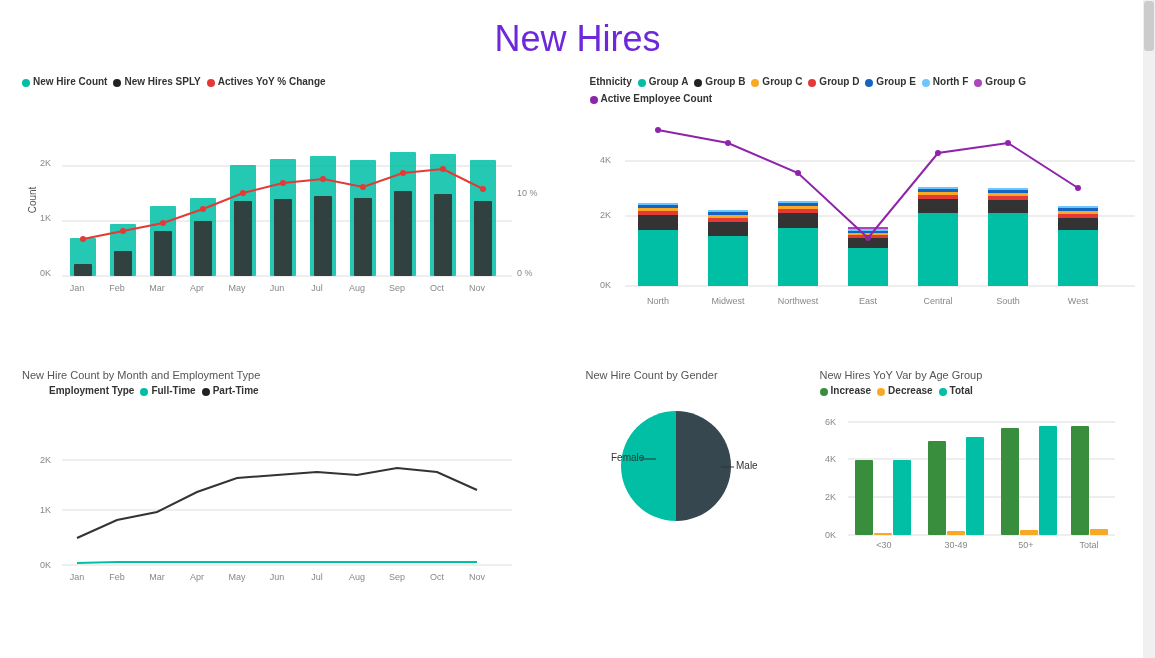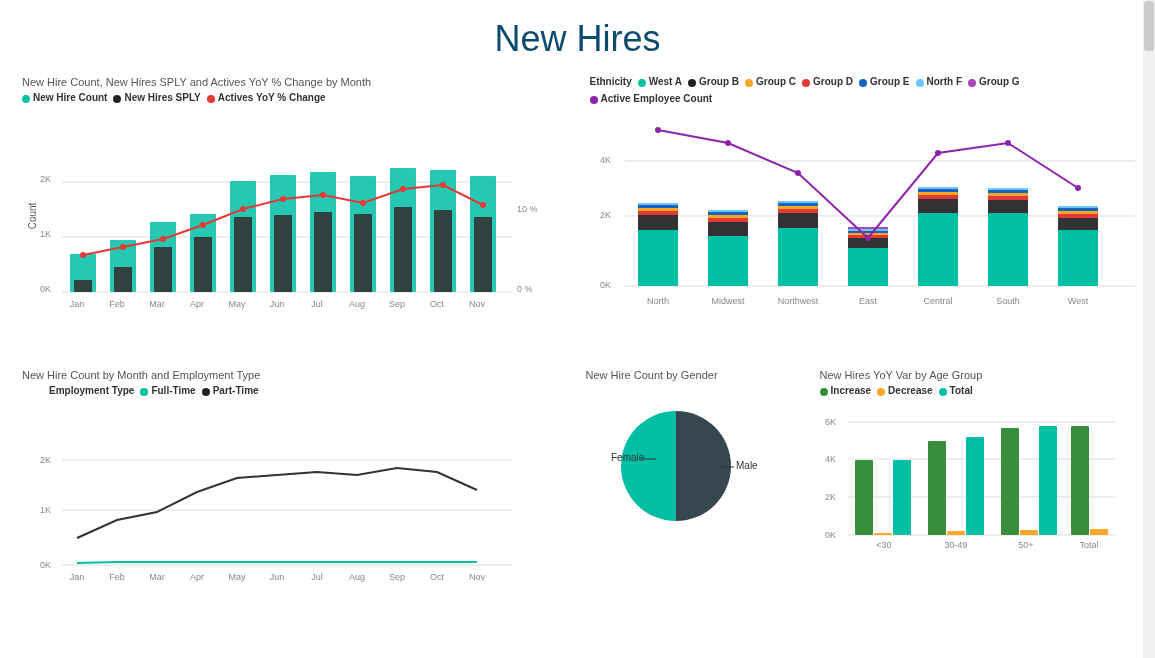--- a/index.html
+++ b/index.html
@@ -9,21 +9,21 @@
       color: #333;
       width: 1155px;
       height: 658px;
       overflow: hidden;
     }
     .page-title {
       text-align: center;
       font-size: 36px;
       font-weight: 300;
       padding: 18px 0 8px;
-      color: #0c4a6e;
+      color: #6d28d9;
     }
     .dashboard {
       display: grid;
       grid-template-columns: 1fr 1fr;
       grid-template-rows: 1fr 1fr;
       gap: 0;
       padding: 0 10px;
       height: calc(658px - 72px);
     }
     .panel {
@@ -88,21 +88,20 @@
 
 <div class="scrollbar">
   <div class="scrollbar-thumb"></div>
 </div>
 
 <div class="page-title">New Hires</div>
 
 <div class="dashboard">
 
   <div class="panel">
-    <div class="panel-title">New Hire Count, New Hires SPLY and Actives YoY % Change by Month</div>
     <div class="legend">
       <div class="legend-item">
         <span class="legend-dot" style="background:#00BFA5"></span>
         <span class="legend-label">New Hire Count</span>
       </div>
       <div class="legend-item">
         <span class="legend-dot" style="background:#222"></span>
         <span class="legend-label">New Hires SPLY</span>
       </div>
       <div class="legend-item">
@@ -183,21 +182,21 @@
         <text x="14" y="109" font-size="10" fill="#555" transform="rotate(-90,14,109)" text-anchor="middle">Count</text>
       </svg>
     </div>
   </div>
 
   <div class="panel">
     <div class="legend" style="font-size:10px;">
       <span style="font-weight:700;font-size:10px;">Ethnicity</span>
       <div class="legend-item">
         <span class="legend-dot" style="background:#00BFA5"></span>
-        <span class="legend-label">West A</span>
+        <span class="legend-label">Group A</span>
       </div>
       <div class="legend-item">
         <span class="legend-dot" style="background:#222"></span>
         <span class="legend-label">Group B</span>
       </div>
       <div class="legend-item">
         <span class="legend-dot" style="background:#F9A825"></span>
         <span class="legend-label">Group C</span>
       </div>
       <div class="legend-item">

